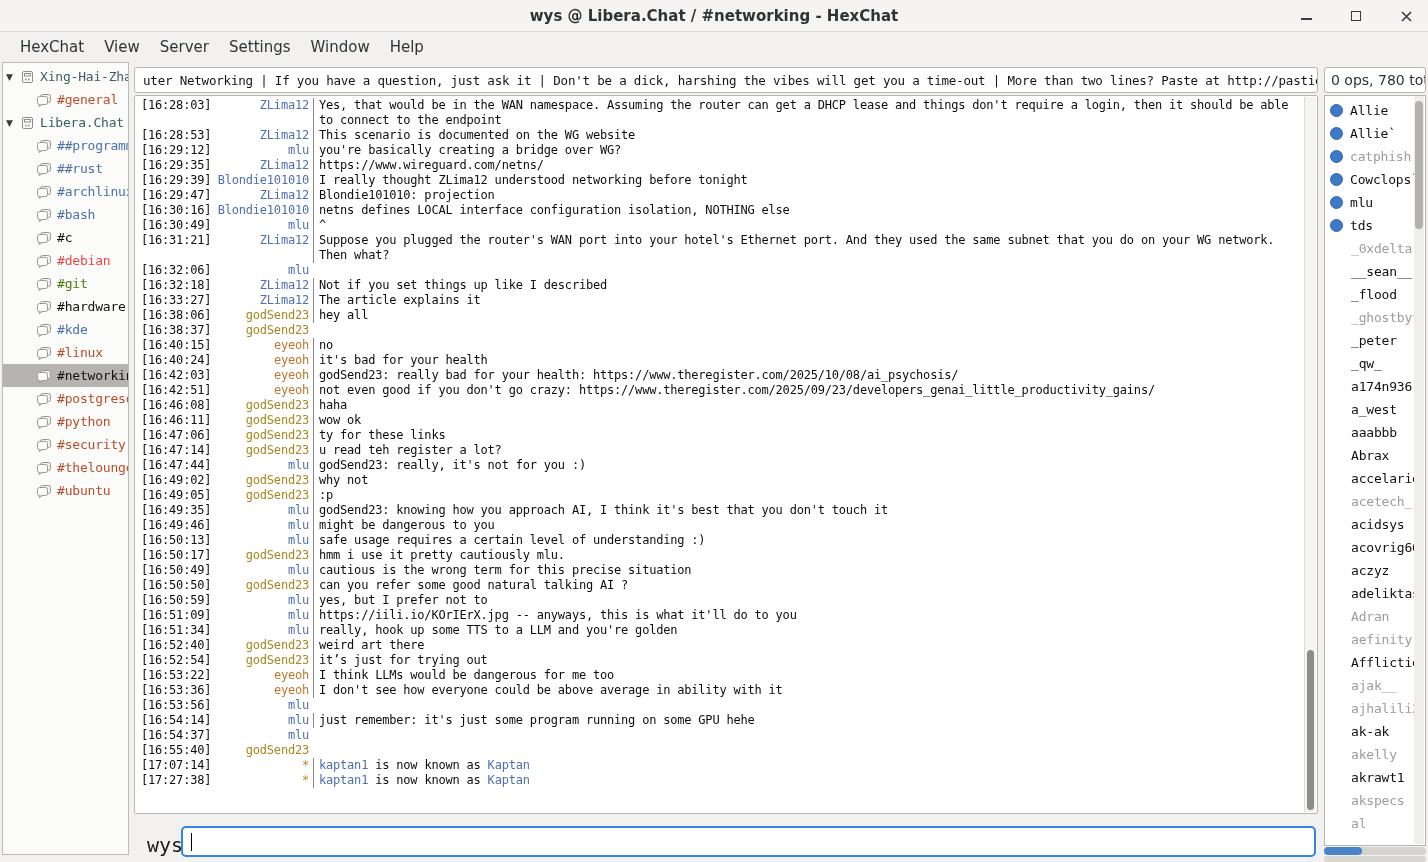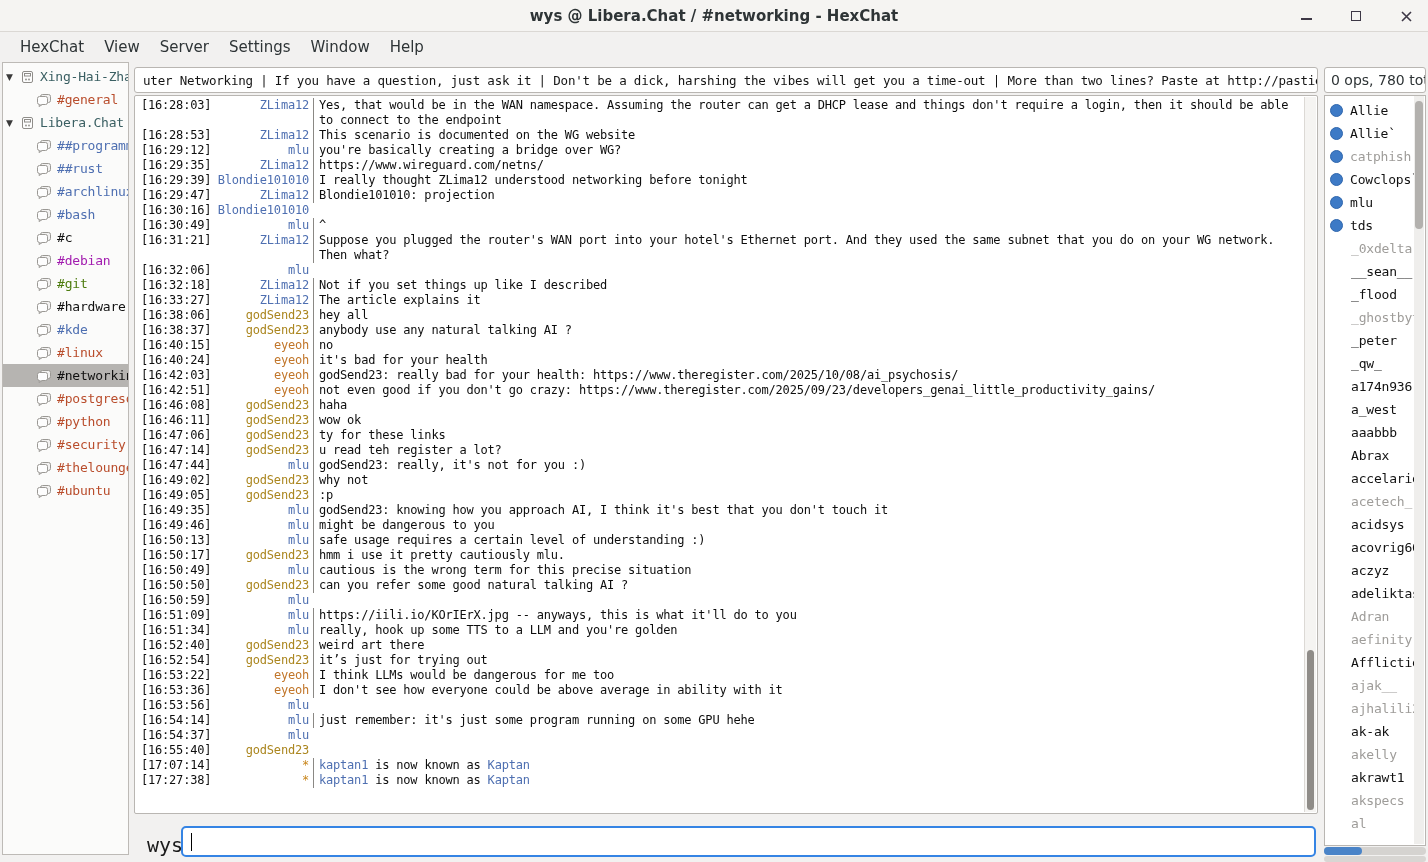--- a/index.html
+++ b/index.html
@@ -205,21 +205,21 @@
       <span class="tlabel" style="color: rgb(17, 17, 17);">#c</span>
     </div>
     <div class="trow channel">
       <span class="ticon">
         <svg width="16" height="14" viewBox="0 0 16 14">
           <rect x="4.5" y="1.5" width="10" height="8" rx="2" fill="#f2f1f0" stroke="#9a9894"></rect>
           <rect x="1.5" y="3.5" width="10" height="8" rx="2" fill="#fdfdfd" stroke="#9a9894"></rect>
           <path d="M3.5 11.5 L3 13.5 L6.5 11.5" fill="#fdfdfd" stroke="#9a9894"></path>
         </svg>
       </span>
-      <span class="tlabel" style="color: #a21caf;">#debian</span>
+      <span class="tlabel" style="color: #ef4444;">#debian</span>
     </div>
     <div class="trow channel">
       <span class="ticon">
         <svg width="16" height="14" viewBox="0 0 16 14">
           <rect x="4.5" y="1.5" width="10" height="8" rx="2" fill="#f2f1f0" stroke="#9a9894"></rect>
           <rect x="1.5" y="3.5" width="10" height="8" rx="2" fill="#fdfdfd" stroke="#9a9894"></rect>
           <path d="M3.5 11.5 L3 13.5 L6.5 11.5" fill="#fdfdfd" stroke="#9a9894"></path>
         </svg>
       </span>
       <span class="tlabel" style="color: #4d7c0f;">#git</span>
@@ -349,20 +349,21 @@
         <span class="cmsg">I really thought ZLima12 understood networking before tonight</span>
       </div>
       <div class="cline">
         <span class="ts">[16:29:47]</span>
         <span class="cnick" style="color: rgb(78, 111, 177);">ZLima12</span>
         <span class="cmsg">Blondie101010: projection</span>
       </div>
       <div class="cline">
         <span class="ts">[16:30:16]</span>
         <span class="cnick" style="color: rgb(78, 111, 177);">Blondie101010</span>
+        <span class="cmsg">netns defines LOCAL interface configuration isolation, NOTHING else</span>
       </div>
       <div class="cline">
         <span class="ts">[16:30:49]</span>
         <span class="cnick" style="color: rgb(78, 111, 177);">mlu</span>
         <span class="cmsg">^</span>
       </div>
       <div class="cline">
         <span class="ts">[16:31:21]</span>
         <span class="cnick" style="color: rgb(78, 111, 177);">ZLima12</span>
         <span class="cmsg">Suppose you plugged the router's WAN port into your hotel's Ethernet port. And they used the same subnet that you do on your WG network.
@@ -383,21 +384,20 @@
         <span class="cmsg">The article explains it</span>
       </div>
       <div class="cline">
         <span class="ts">[16:38:06]</span>
         <span class="cnick" style="color: rgb(171, 134, 31);">godSend23</span>
         <span class="cmsg">hey all</span>
       </div>
       <div class="cline">
         <span class="ts">[16:38:37]</span>
         <span class="cnick" style="color: rgb(171, 134, 31);">godSend23</span>
-        <span class="cmsg">anybody use any natural talking AI ?</span>
       </div>
       <div class="cline">
         <span class="ts">[16:40:15]</span>
         <span class="cnick" style="color: rgb(193, 118, 42);">eyeoh</span>
         <span class="cmsg">no</span>
       </div>
       <div class="cline">
         <span class="ts">[16:40:24]</span>
         <span class="cnick" style="color: rgb(193, 118, 42);">eyeoh</span>
         <span class="cmsg">it's bad for your health</span>
@@ -473,20 +473,21 @@
         <span class="cmsg">cautious is the wrong term for this precise situation</span>
       </div>
       <div class="cline">
         <span class="ts">[16:50:50]</span>
         <span class="cnick" style="color: rgb(171, 134, 31);">godSend23</span>
         <span class="cmsg">can you refer some good natural talking AI ?</span>
       </div>
       <div class="cline">
         <span class="ts">[16:50:59]</span>
         <span class="cnick" style="color: rgb(78, 111, 177);">mlu</span>
+        <span class="cmsg">yes, but I prefer not to</span>
       </div>
       <div class="cline">
         <span class="ts">[16:51:09]</span>
         <span class="cnick" style="color: rgb(78, 111, 177);">mlu</span>
         <span class="cmsg">https://iili.io/KOrIErX.jpg -- anyways, this is what it'll do to you</span>
       </div>
       <div class="cline">
         <span class="ts">[16:51:34]</span>
         <span class="cnick" style="color: rgb(78, 111, 177);">mlu</span>
         <span class="cmsg">really, hook up some TTS to a LLM and you're golden</span>

